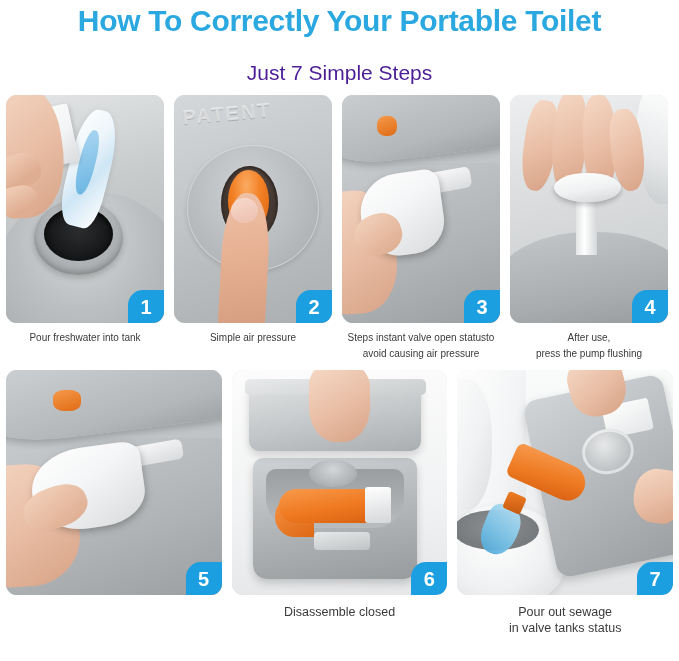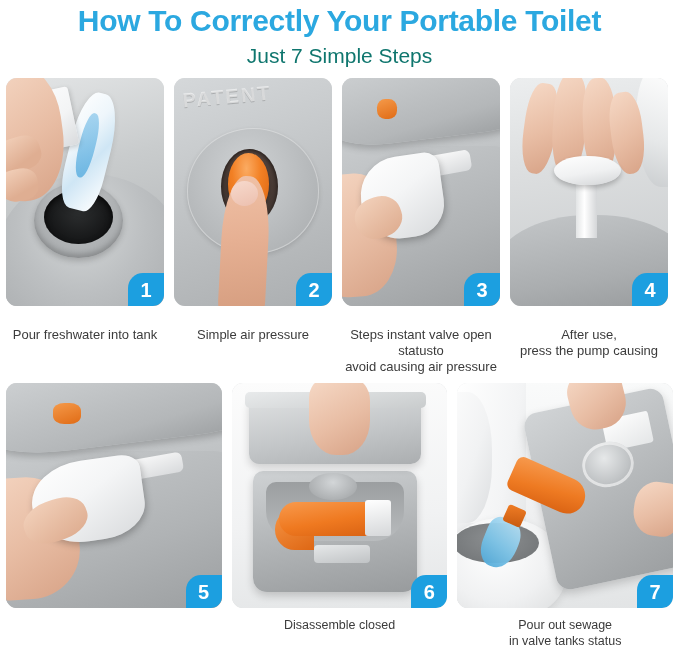--- a/index.html
+++ b/index.html
@@ -17,25 +17,25 @@
   .header { text-align: center; padding-top: 2px; }
   .title {
     color: #2BA8E0;
     font-size: 30px;
     font-weight: bold;
     letter-spacing: -0.3px;
     line-height: 38px;
     white-space: nowrap;
   }
   .subtitle {
-    color: #0f766e;
+    color: #4c1d95;
     font-size: 21px;
     font-weight: normal;
     line-height: 30px;
-    margin-top: 1px;
+    margin-top: 18px;
   }
 
   
   .row { display: flex; width: 679px; }
   .row-1 { padding: 0 6px; gap: 10px; margin-top: 7px; }
   .row-2 { padding: 0 6px; gap: 10px; margin-top: 8px; }
 
   .cell { display: flex; flex-direction: column; }
   .row-1 .cell { width: 158px; }
   .row-2 .cell { width: 217px; }
@@ -65,24 +65,24 @@
     display: flex;
     align-items: center;
     justify-content: center;
     line-height: 1;
     z-index: 40;
   }
 
   
   .caption {
     text-align: center;
-    font-size: 13px;
+    font-size: 10px;
     color: #3b3b3b;
     line-height: 16px;
-    padding-top: 21px;
+    padding-top: 7px;
     white-space: pre-line;
   }
   .row-2 .caption { font-size: 12.5px; padding-top: 9px; }
 
   
   
   .sh { position: absolute; }
 
   
   .plastic-lite { background: linear-gradient(150deg,#e7e9ea 0%,#cfd2d4 45%,#b7babc 100%); }
@@ -475,21 +475,21 @@
           <div class="sh s4-shaft"></div>
           <div class="sh s4-cap"></div>
           <div class="sh s4-f1 skin"></div>
           <div class="sh s4-f2 skin"></div>
           <div class="sh s4-f3 skin"></div>
           <div class="sh s4-f4 skin"></div>
         </div>
         <div class="badge">4</div>
       </div>
       <div class="caption">After use,
-press the pump causing</div>
+press the pump flushing</div>
     </div>
 
   </div>
 
   <div class="row row-2">
 
     <div class="cell">
       <div class="tile">
         <div class="scene">
           <div class="s3-bg"></div>

